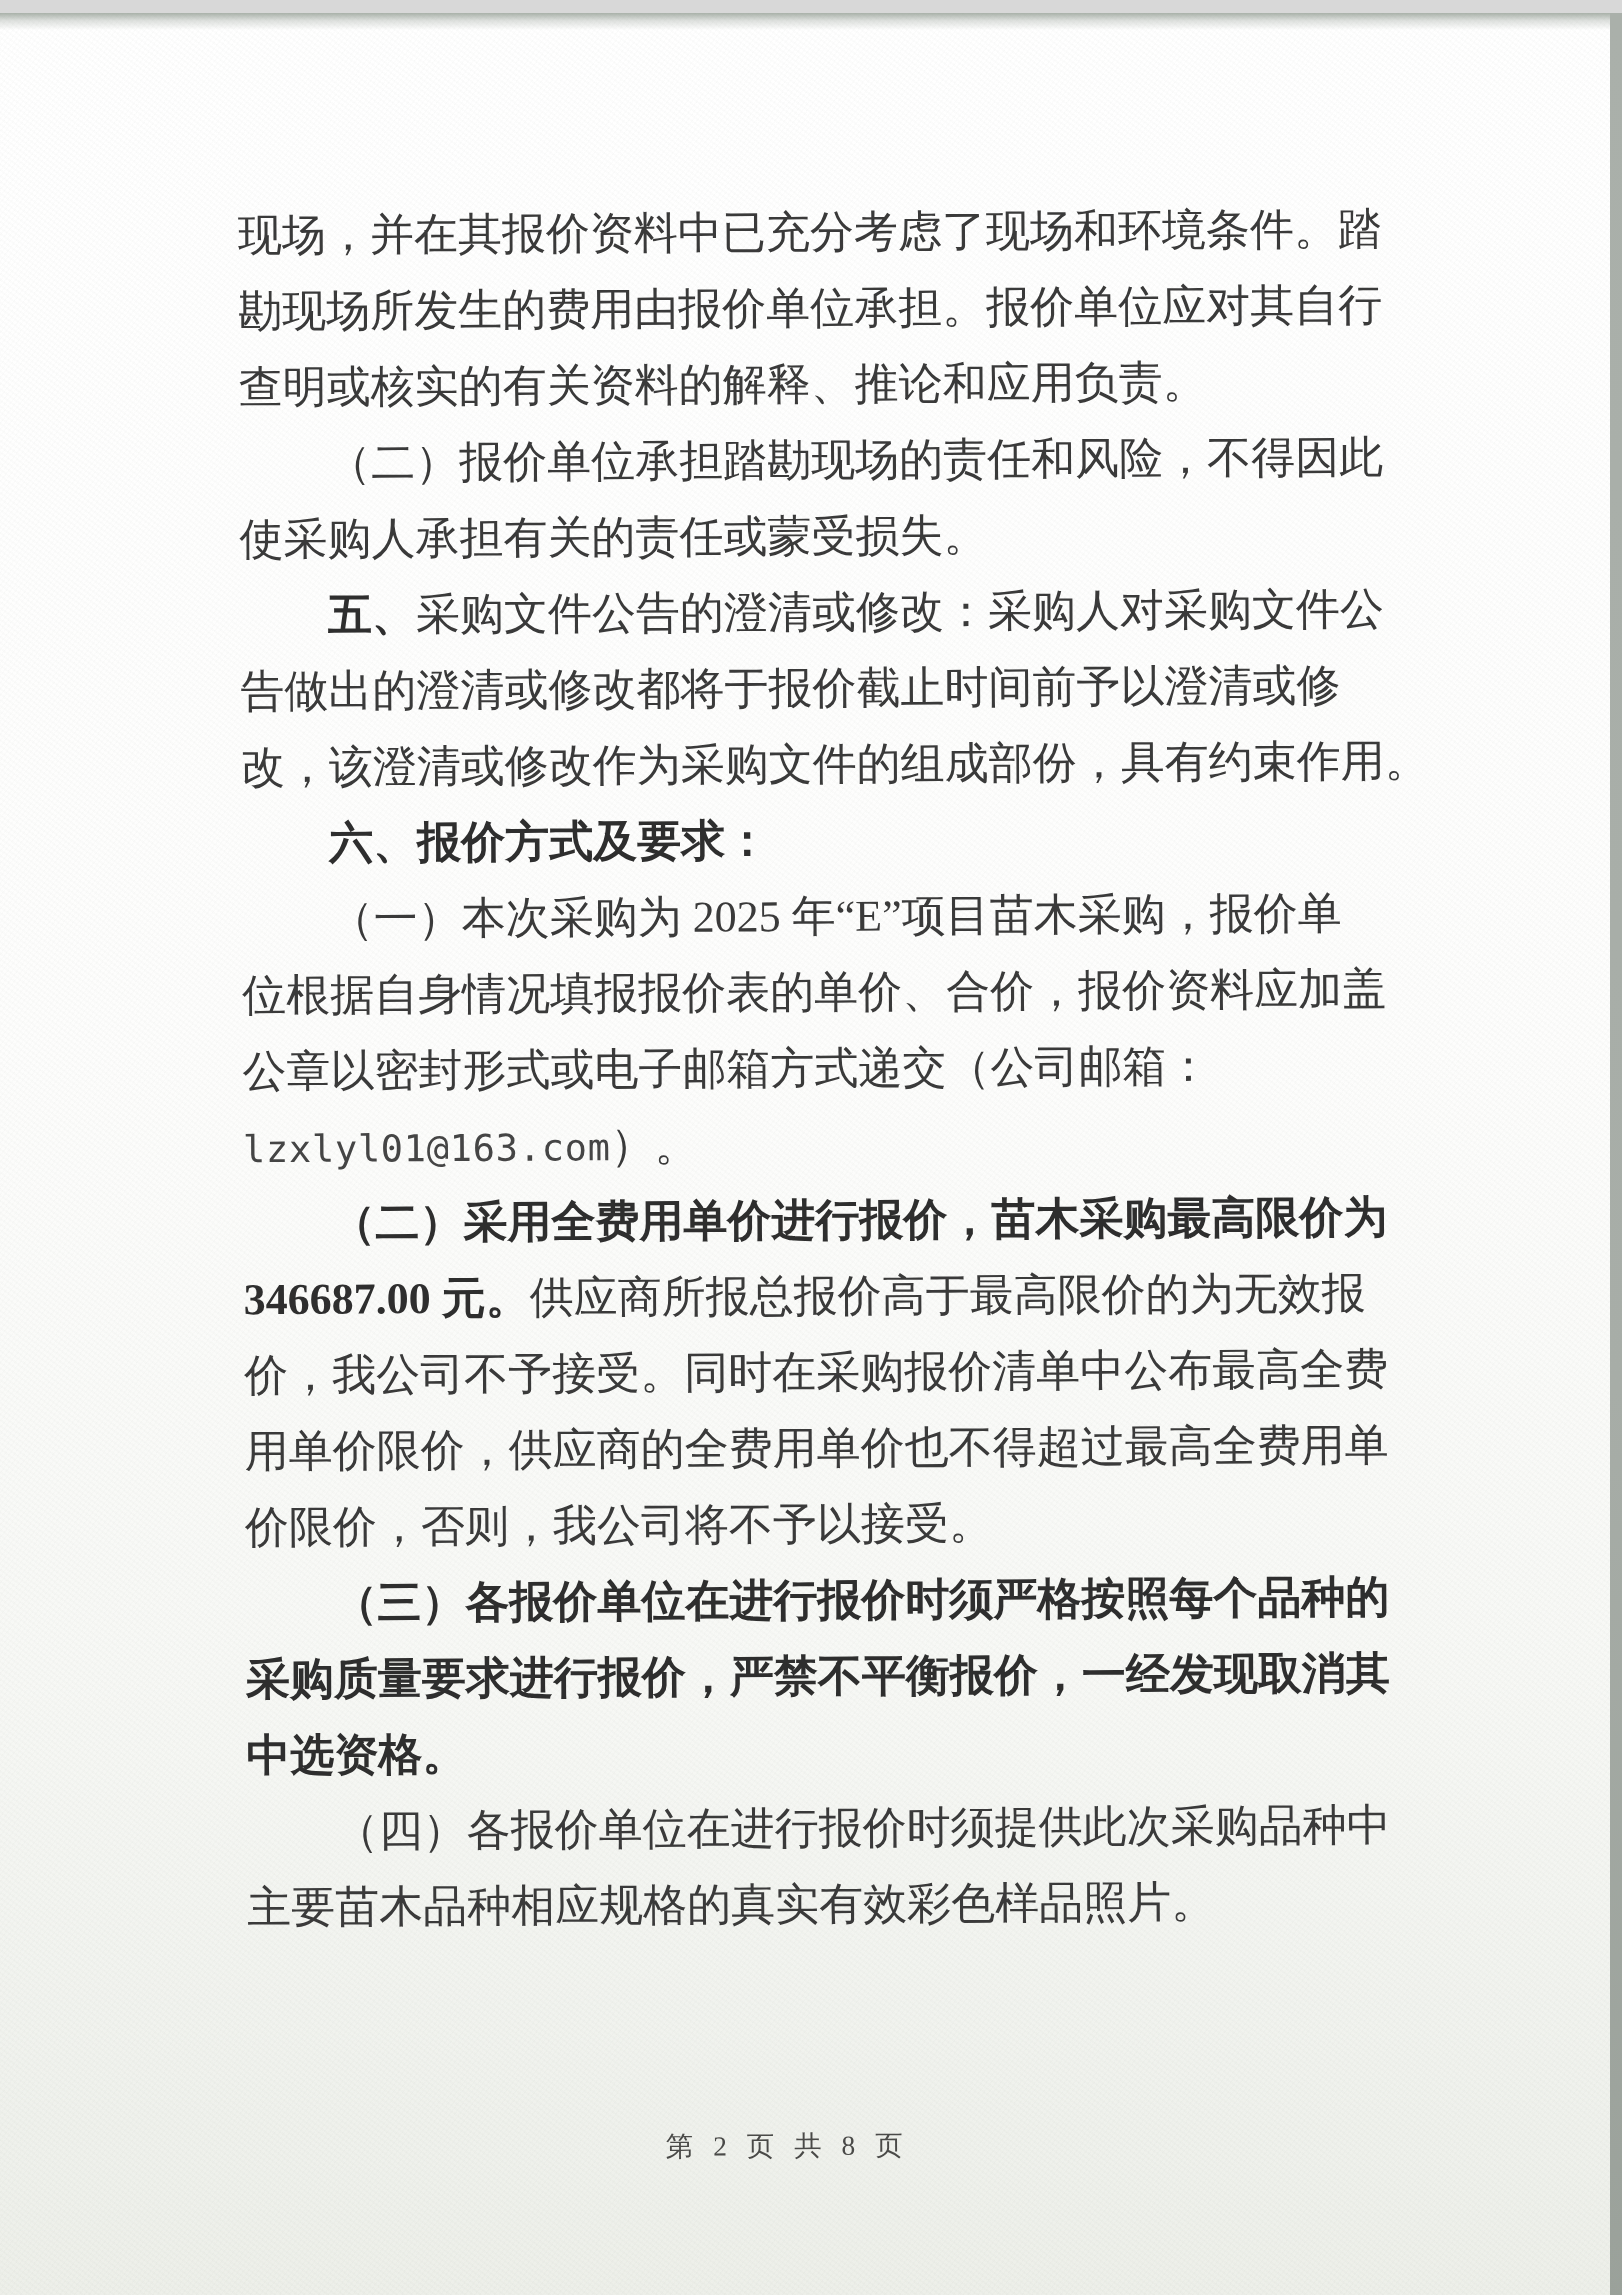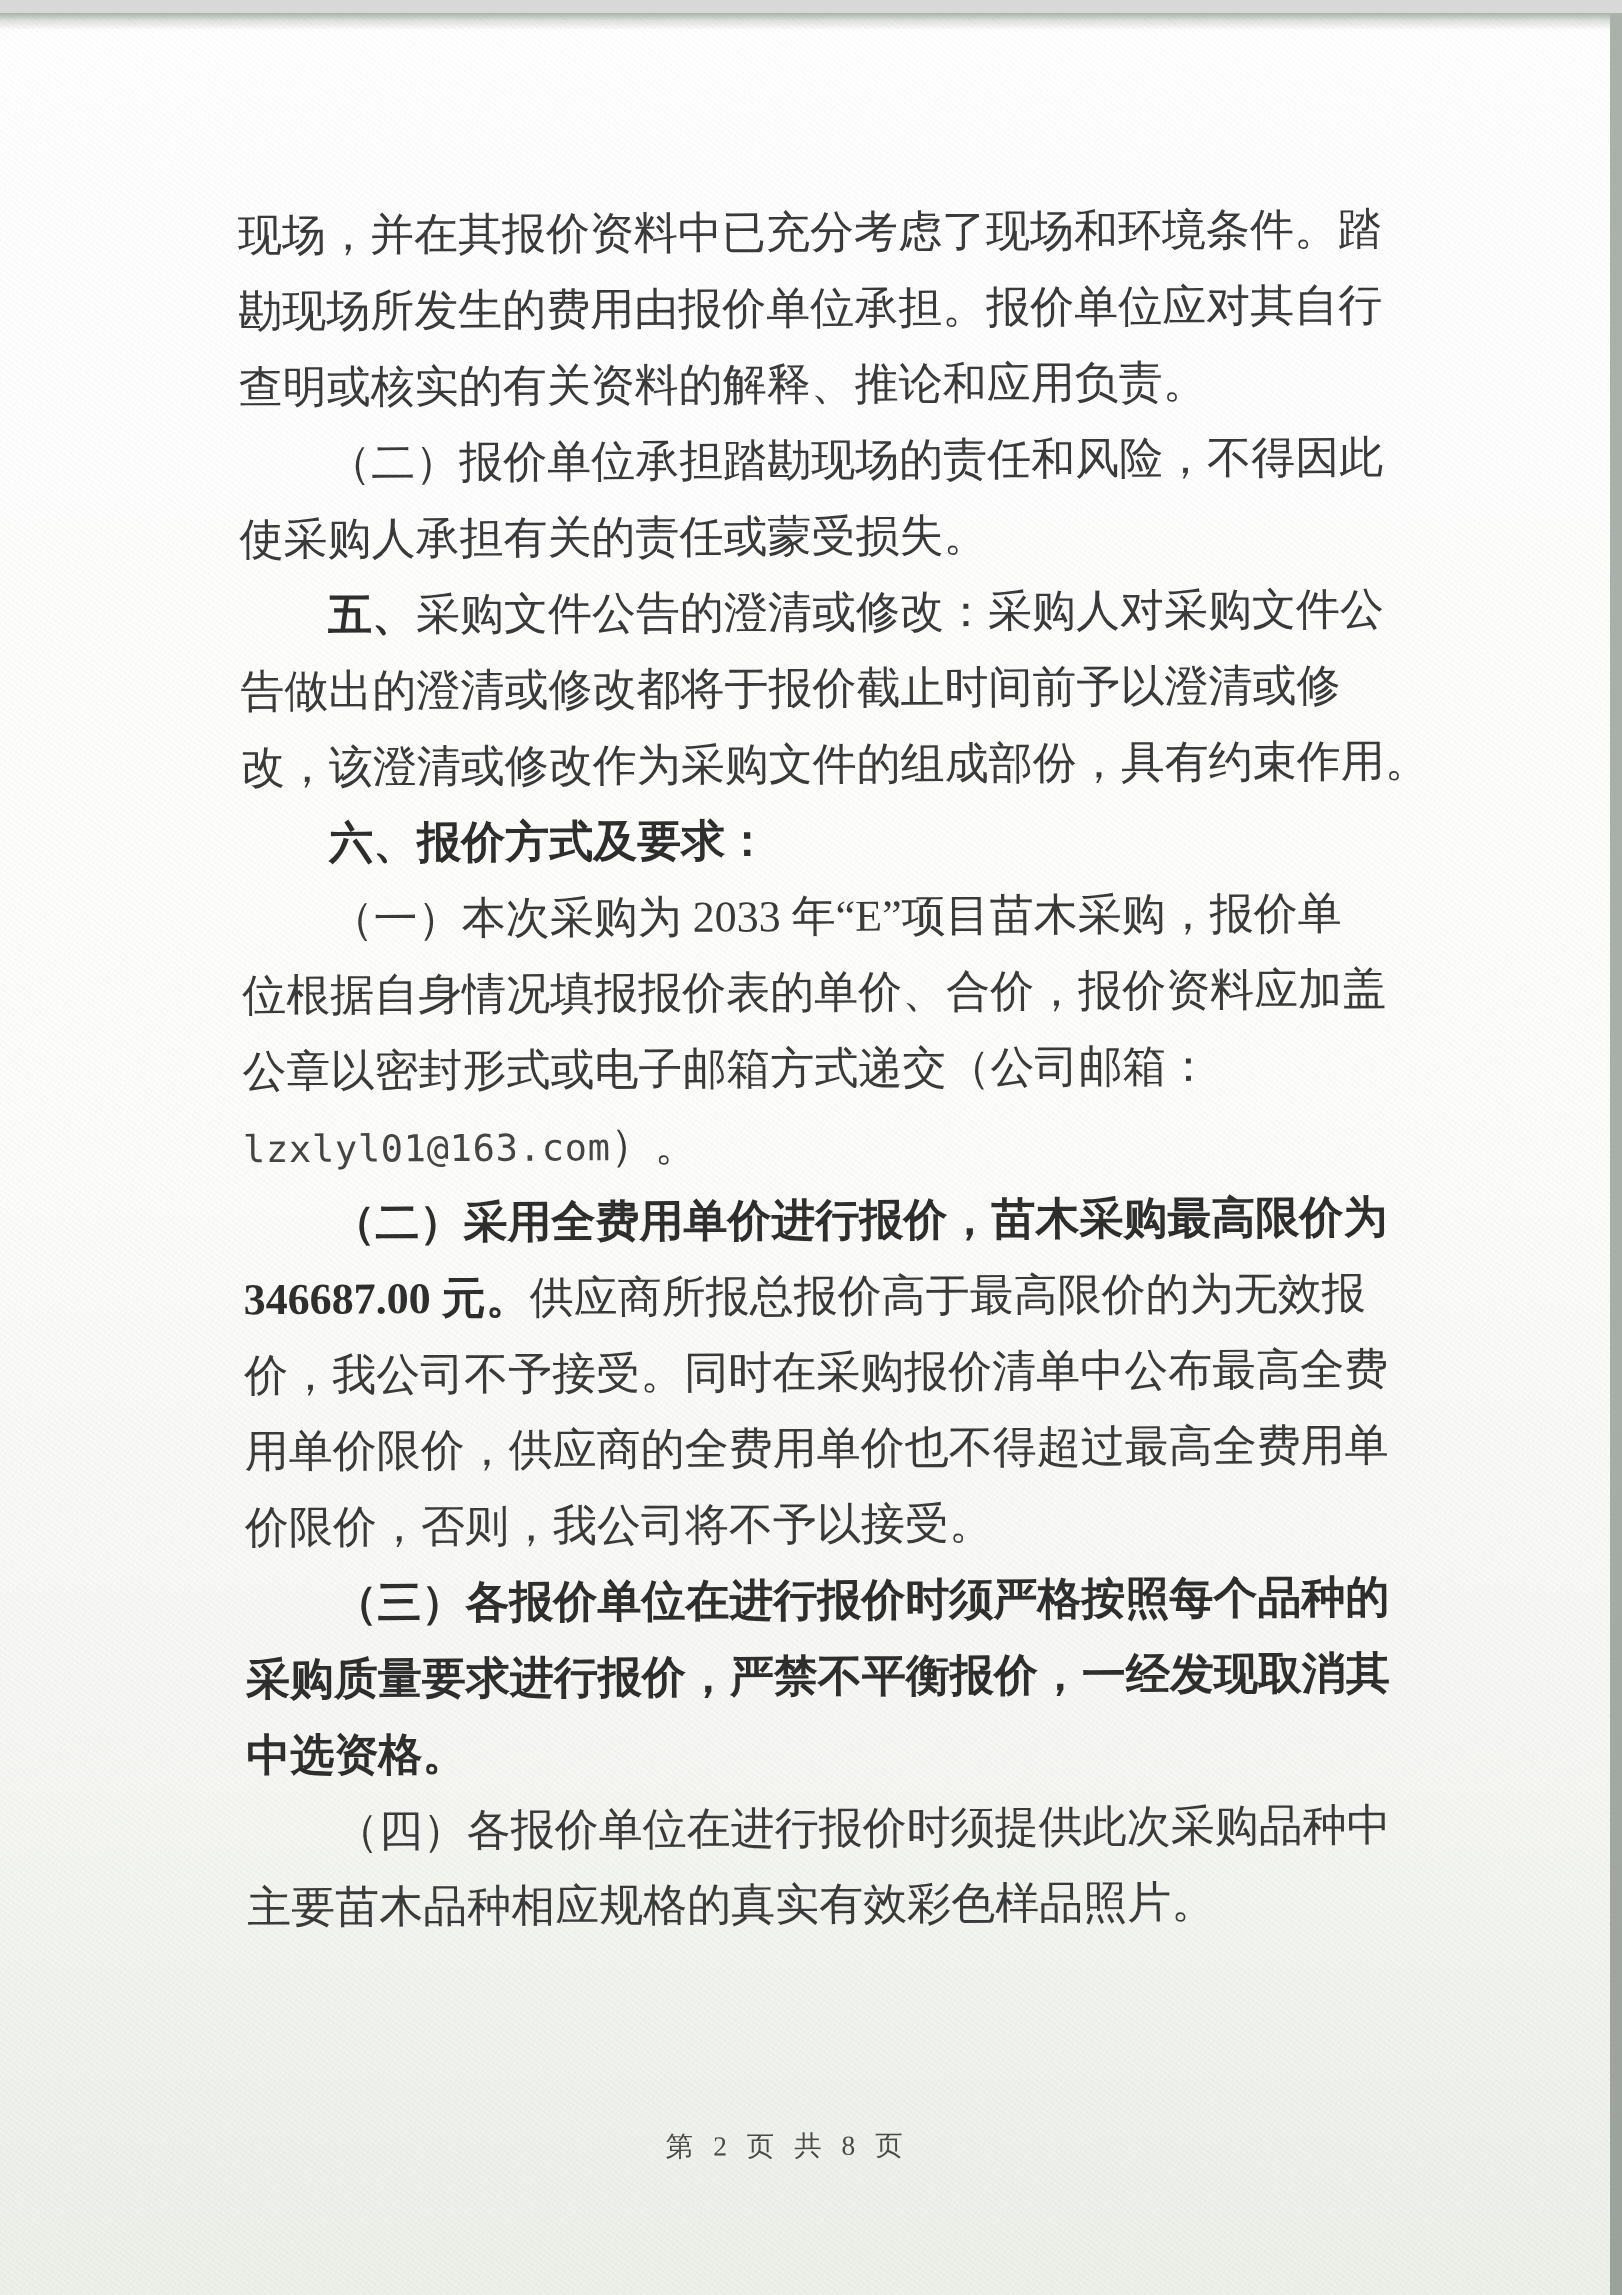--- a/index.html
+++ b/index.html
@@ -70,21 +70,21 @@
     <div class="text-block">
         <div class="line"><span>现场，并在其报价资料中已充分考虑了现场和环境条件。踏</span></div>
         <div class="line"><span>勘现场所发生的费用由报价单位承担。报价单位应对其自行</span></div>
         <div class="line"><span>查明或核实的有关资料的解释、推论和应用负责。</span></div>
         <div class="line indent"><span>（二）报价单位承担踏勘现场的责任和风险，不得因此</span></div>
         <div class="line"><span>使采购人承担有关的责任或蒙受损失。</span></div>
         <div class="line indent"><span class="bold">五、</span><span>采购文件公告的澄清或修改：采购人对采购文件公</span></div>
         <div class="line"><span>告做出的澄清或修改都将于报价截止时间前予以澄清或修</span></div>
         <div class="line"><span>改，该澄清或修改作为采购文件的组成部份，具有约束作用。</span></div>
         <div class="line indent"><span class="bold">六、报价方式及要求：</span></div>
-        <div class="line indent"><span>（一）本次采购为 </span><span class="latin">2033</span><span> 年“</span><span class="latin">E</span><span>”项目苗木采购，报价单</span></div>
+        <div class="line indent"><span>（一）本次采购为 </span><span class="latin">2025</span><span> 年“</span><span class="latin">E</span><span>”项目苗木采购，报价单</span></div>
         <div class="line"><span>位根据自身情况填报报价表的单价、合价，报价资料应加盖</span></div>
         <div class="line"><span>公章以密封形式或电子邮箱方式递交（公司邮箱：</span></div>
         <div class="line"><span class="mono">lzxlyl01@163.com</span><span>）。</span></div>
         <div class="line indent"><span class="bold">（二）采用全费用单价进行报价，苗木采购最高限价为</span></div>
         <div class="line"><span class="bold latin">346687.00</span><span class="bold"> 元。</span><span>供应商所报总报价高于最高限价的为无效报</span></div>
         <div class="line"><span>价，我公司不予接受。同时在采购报价清单中公布最高全费</span></div>
         <div class="line"><span>用单价限价，供应商的全费用单价也不得超过最高全费用单</span></div>
         <div class="line"><span>价限价，否则，我公司将不予以接受。</span></div>
         <div class="line indent"><span class="bold">（三）各报价单位在进行报价时须严格按照每个品种的</span></div>
         <div class="line"><span class="bold">采购质量要求进行报价，严禁不平衡报价，一经发现取消其</span></div>

